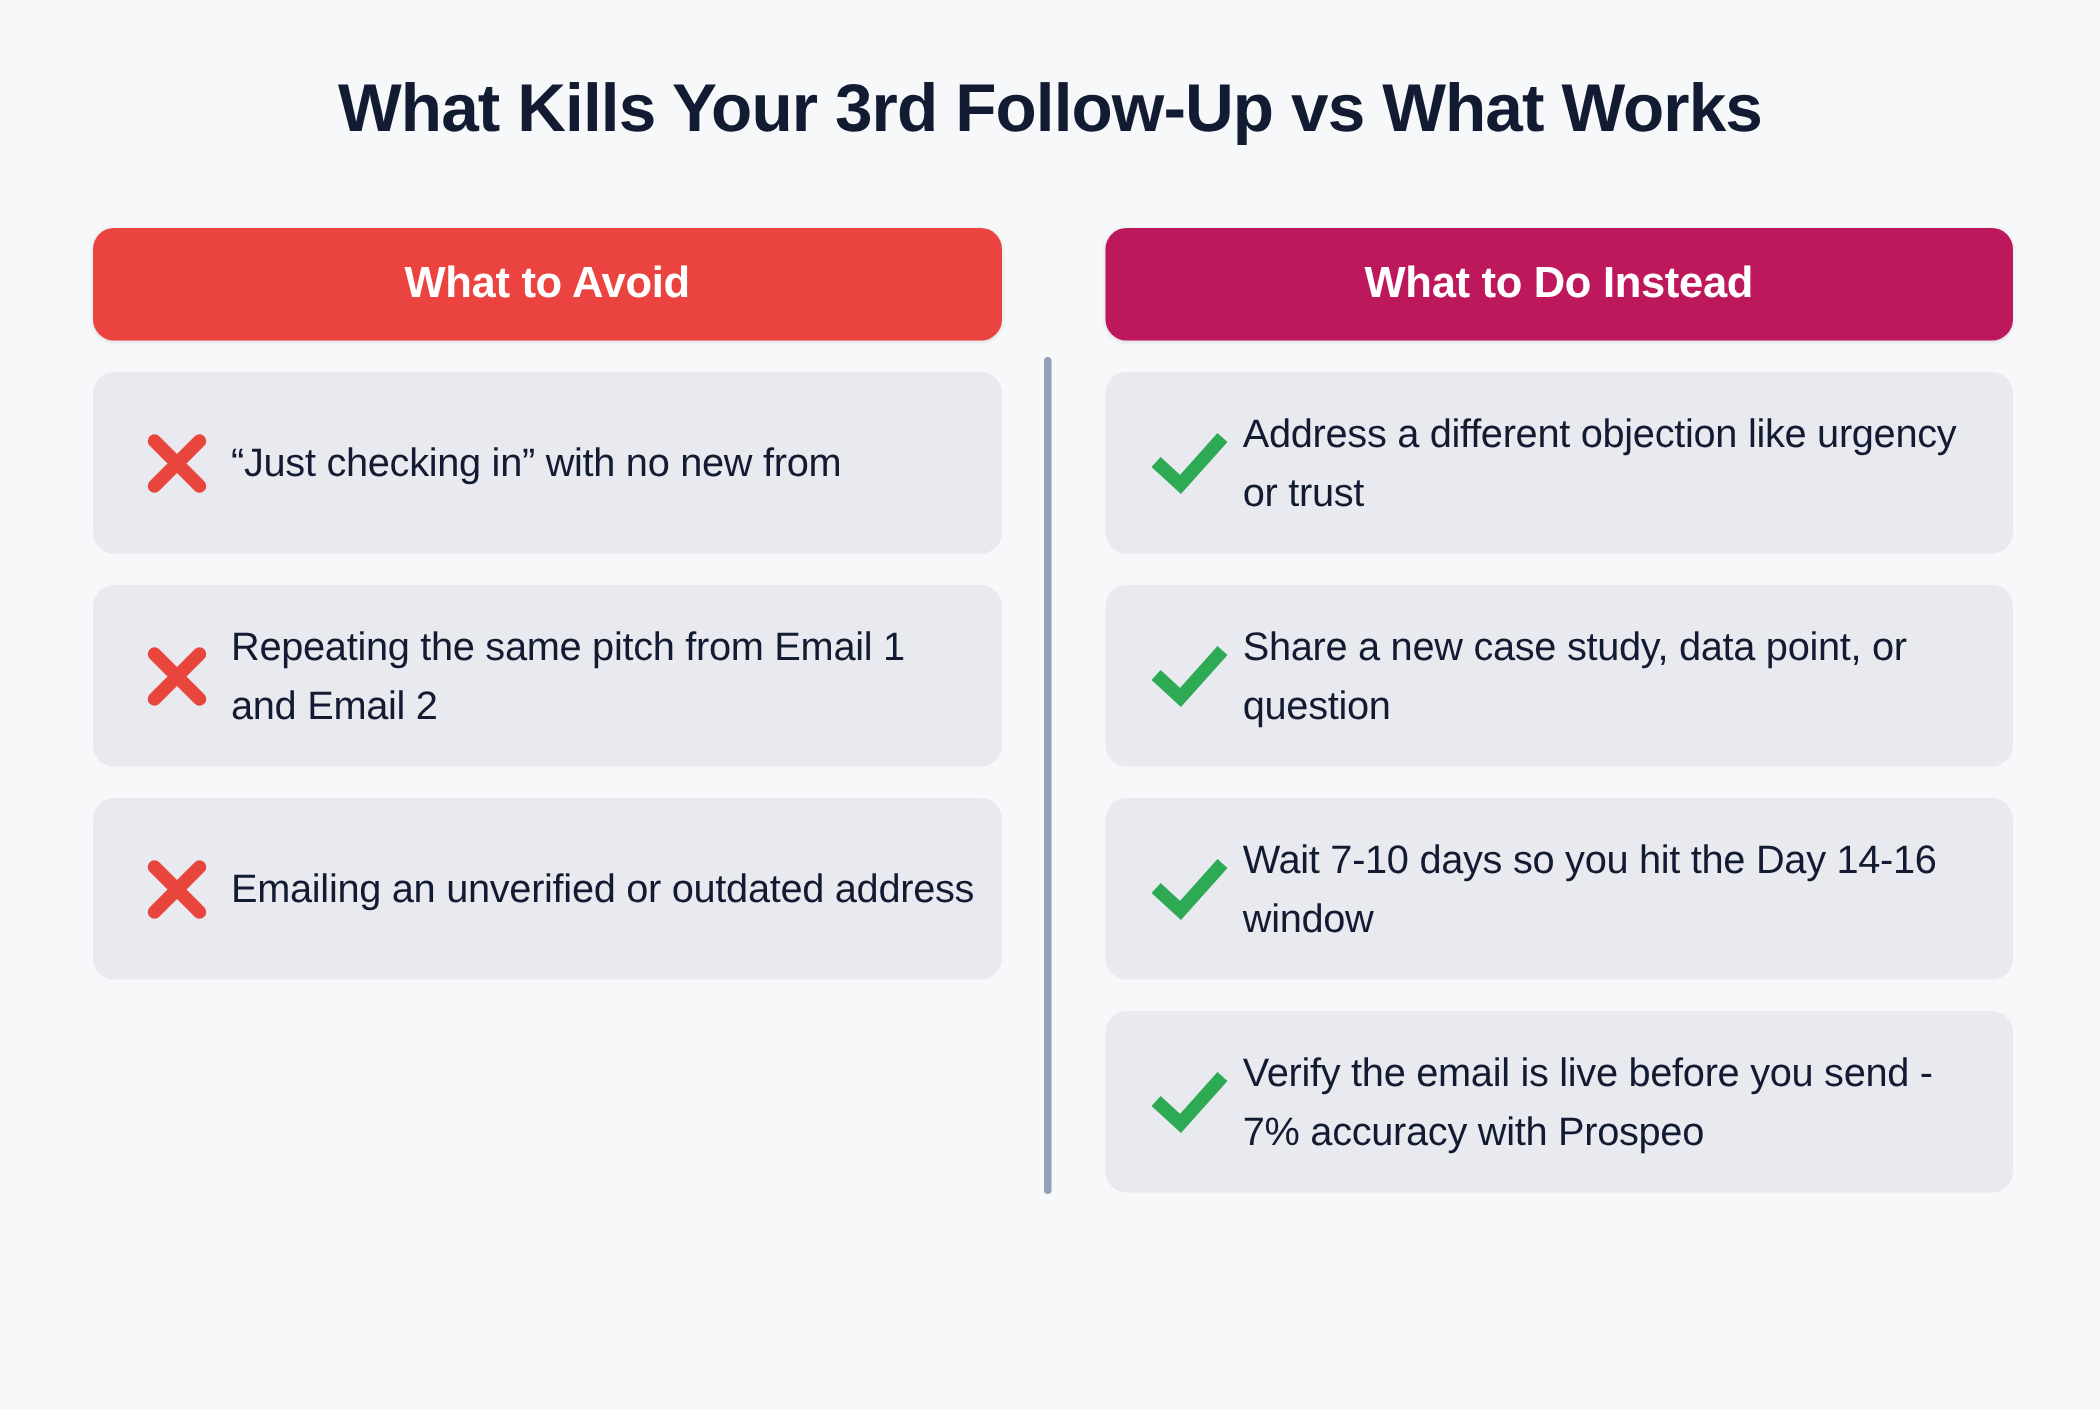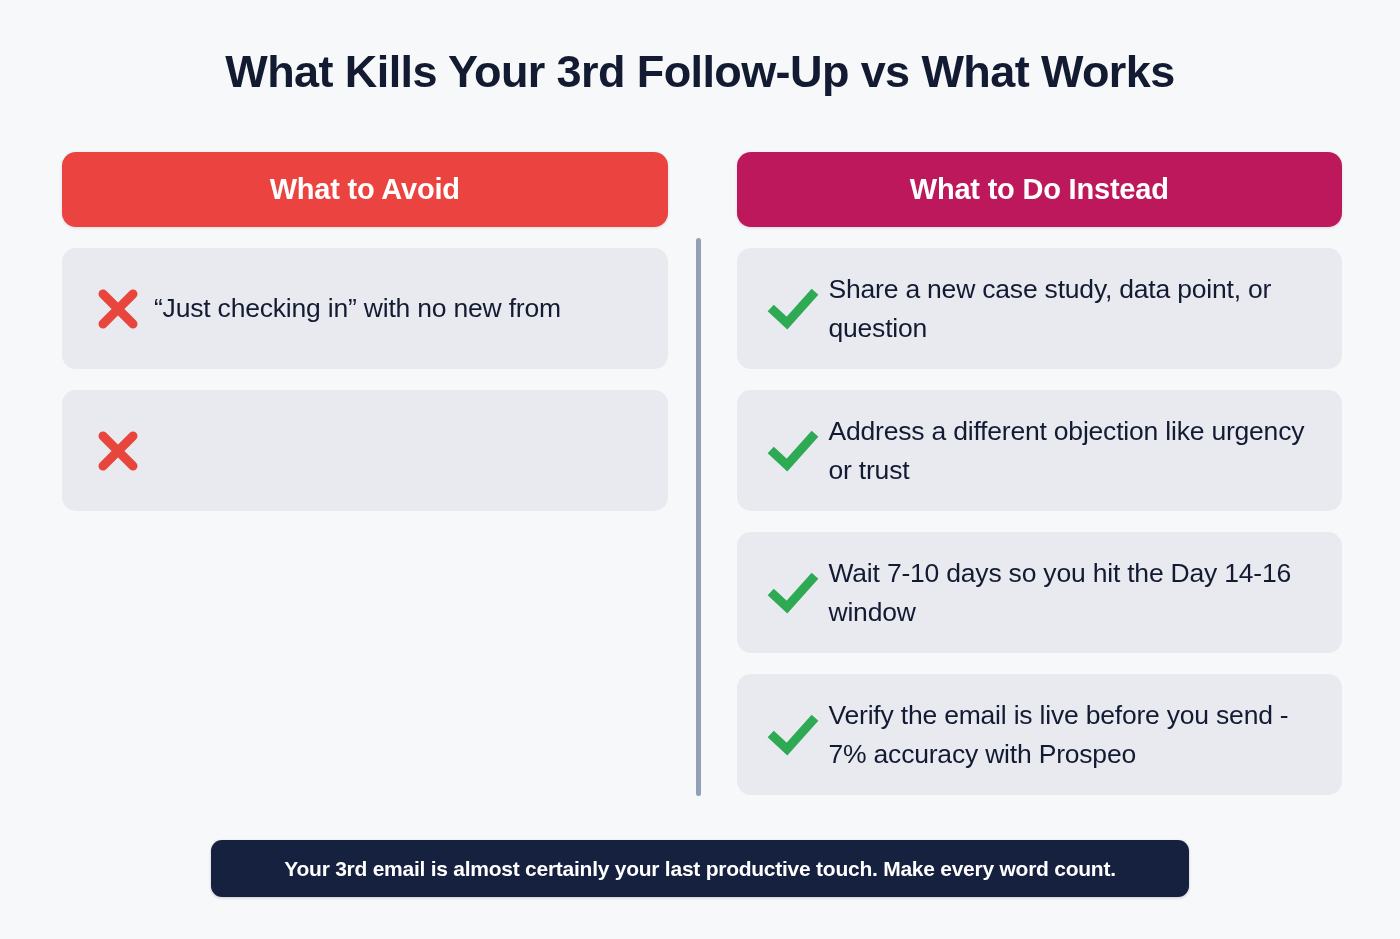--- a/index.html
+++ b/index.html
@@ -131,47 +131,56 @@
           </span>
           <span class="card-text">“Just checking in” with no new from</span>
         </div>
 
         <div class="card">
           <span class="card-icon">
             <svg width="46" height="46" viewBox="0 0 46 46">
               <path d="M8 8 L38 38 M38 8 L8 38" stroke="#e8453c" stroke-width="9" stroke-linecap="round" fill="none"></path>
             </svg>
           </span>
-        </div>
-
-
+          <span class="card-text">Repeating the same pitch from Email 1 and Email 2</span>
+        </div>
+
+
+        <div class="card">
+          <span class="card-icon">
+            <svg width="46" height="46" viewBox="0 0 46 46">
+              <path d="M8 8 L38 38 M38 8 L8 38" stroke="#e8453c" stroke-width="9" stroke-linecap="round" fill="none"></path>
+            </svg>
+          </span>
+          <span class="card-text">Emailing an unverified or outdated address</span>
+        </div>
 
       </div>
     </div>
 
     <div class="column">
       <div class="col-header doit">What to Do Instead</div>
       <div class="card-list">
 
         <div class="card">
           <span class="card-icon">
             <svg width="52" height="46" viewBox="0 0 52 46">
               <path d="M7 25 L20 37 L45 9" stroke="#2eaa55" stroke-width="9" stroke-linecap="square" stroke-linejoin="miter" fill="none"></path>
             </svg>
           </span>
+          <span class="card-text">Address a different objection like urgency or trust</span>
+        </div>
+
+        <div class="card">
+          <span class="card-icon">
+            <svg width="52" height="46" viewBox="0 0 52 46">
+              <path d="M7 25 L20 37 L45 9" stroke="#2eaa55" stroke-width="9" stroke-linecap="square" stroke-linejoin="miter" fill="none"></path>
+            </svg>
+          </span>
           <span class="card-text">Share a new case study, data point, or question</span>
-        </div>
-
-        <div class="card">
-          <span class="card-icon">
-            <svg width="52" height="46" viewBox="0 0 52 46">
-              <path d="M7 25 L20 37 L45 9" stroke="#2eaa55" stroke-width="9" stroke-linecap="square" stroke-linejoin="miter" fill="none"></path>
-            </svg>
-          </span>
-          <span class="card-text">Address a different objection like urgency or trust</span>
         </div>
 
         <div class="card">
           <span class="card-icon">
             <svg width="52" height="46" viewBox="0 0 52 46">
               <path d="M7 25 L20 37 L45 9" stroke="#2eaa55" stroke-width="9" stroke-linecap="square" stroke-linejoin="miter" fill="none"></path>
             </svg>
           </span>
           <span class="card-text">Wait 7-10 days so you hit the Day 14-16 window</span>
         </div>
@@ -185,17 +194,14 @@
           <span class="card-text">Verify the email is live before you send - 7% accuracy with Prospeo</span>
         </div>
 
       </div>
     </div>
 
   </div>
 
   <div class="divider"></div>
 
-  <div class="footer">
-    <span class="footer-text">Your 3rd email is almost certainly your last productive touch. Make every word count.</span>
-  </div>
 
 </div>
 
 </body></html>

